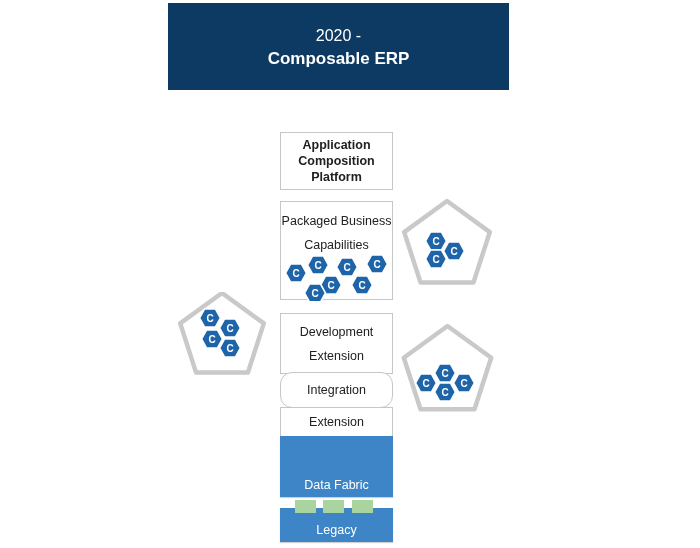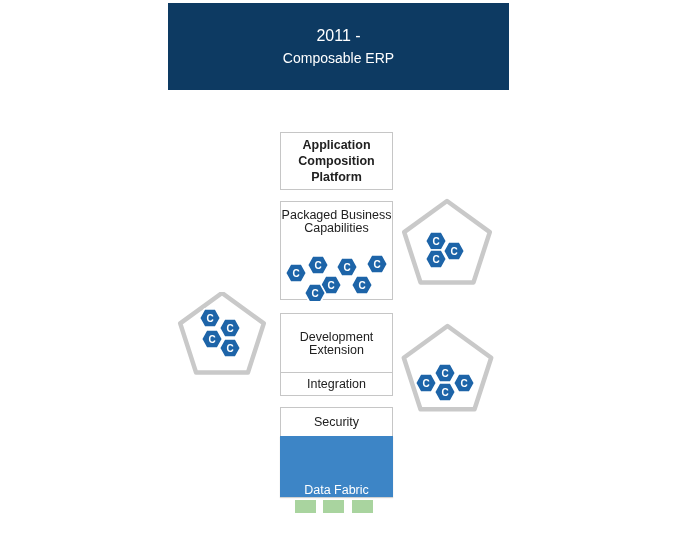--- a/index.html
+++ b/index.html
@@ -18,32 +18,32 @@
     font-family:"Liberation Sans",sans-serif;
   }
   
   .banner{
     position:absolute;left:168px;top:3px;width:341px;height:87px;
     background:var(--banner-navy);color:var(--white);
     display:flex;flex-direction:column;align-items:center;justify-content:center;
     text-align:center;line-height:23px;
   }
   .banner .line1{font-size:16px;font-weight:400;}
-  .banner .line2{font-size:14px;font-weight:400;}
+  .banner .line2{font-size:17px;font-weight:700;}
   
   .box{
     position:absolute;left:280px;width:113px;box-sizing:border-box;
     background:var(--white);border:1px solid var(--box-border);
-    color:var(--text-dark);font-size:12.5px;line-height:13px;text-align:center;
+    color:var(--text-dark);font-size:12.5px;line-height:24px;text-align:center;
     display:flex;align-items:center;justify-content:center;
   }
   .box-acp{top:132px;height:58px;font-weight:700;line-height:16px;}
   .box-pbc{top:201px;height:99px;align-items:flex-start;padding-top:7px;}
   .box-dev{top:313px;height:61px;}
-  .box-int{top:372px;height:24px;}
+  .box-int{top:372px;height:36px;border-radius:12px;}
   .box-sec{top:407px;height:30px;}
   .box-blue{
     border:none;background:var(--box-blue);color:var(--white);
     box-shadow:0 1px 1px rgba(0,0,0,0.18);
     align-items:flex-end;
   }
   .box-df{top:436px;height:61px;}
   .box-legacy{top:508px;height:34px;}
   .pbc-svg{position:absolute;left:0;top:0;}
   
@@ -63,21 +63,21 @@
     fill:var(--white);font-family:"Liberation Sans",sans-serif;
     font-size:10px;font-weight:700;text-anchor:middle;
   }
 </style>
 </head>
 <body>
 
 <div id="canvas">
 
   <div class="banner">
-    <div class="line1">2011 -</div>
+    <div class="line1">2020 -</div>
     <div class="line2">Composable ERP</div>
   </div>
 
   <div class="box box-acp">
     <span>Application Composition Platform</span>
   </div>
 
   <div class="box box-pbc">
     <span>Packaged Business Capabilities</span>
     <svg class="pbc-svg" width="113" height="99" viewBox="0 0 113 99">
@@ -114,31 +114,34 @@
 
   <div class="box box-dev">
     <span>Development Extension</span>
   </div>
 
   <div class="box box-int">
     <span>Integration</span>
   </div>
 
   <div class="box box-sec">
-    <span>Security</span>
+    <span>Extension</span>
   </div>
 
   <div class="box box-blue box-df">
     <span>Data Fabric</span>
   </div>
 
   <div class="gsq gsq1"></div>
   <div class="gsq gsq2"></div>
   <div class="gsq gsq3"></div>
 
+  <div class="box box-blue box-legacy">
+    <span>Legacy</span>
+  </div>
 
   <svg class="pent pent-left" width="96" height="86" viewBox="0 0 96 86">
     <polygon class="pentagon" points="47,1 88.8,31.4 72.9,80.6 21.1,80.6 5.2,31.4"></polygon>
     <g transform="translate(35,26)">
       <polygon class="hex" points="-10.5,0 -5.5,-9 5.5,-9 10.5,0 5.5,9 -5.5,9"></polygon>
       <text class="hex-letter" y="3.6">C</text>
     </g>
     <g transform="translate(55,36)">
       <polygon class="hex" points="-10.5,0 -5.5,-9 5.5,-9 10.5,0 5.5,9 -5.5,9"></polygon>
       <text class="hex-letter" y="3.6">C</text>

